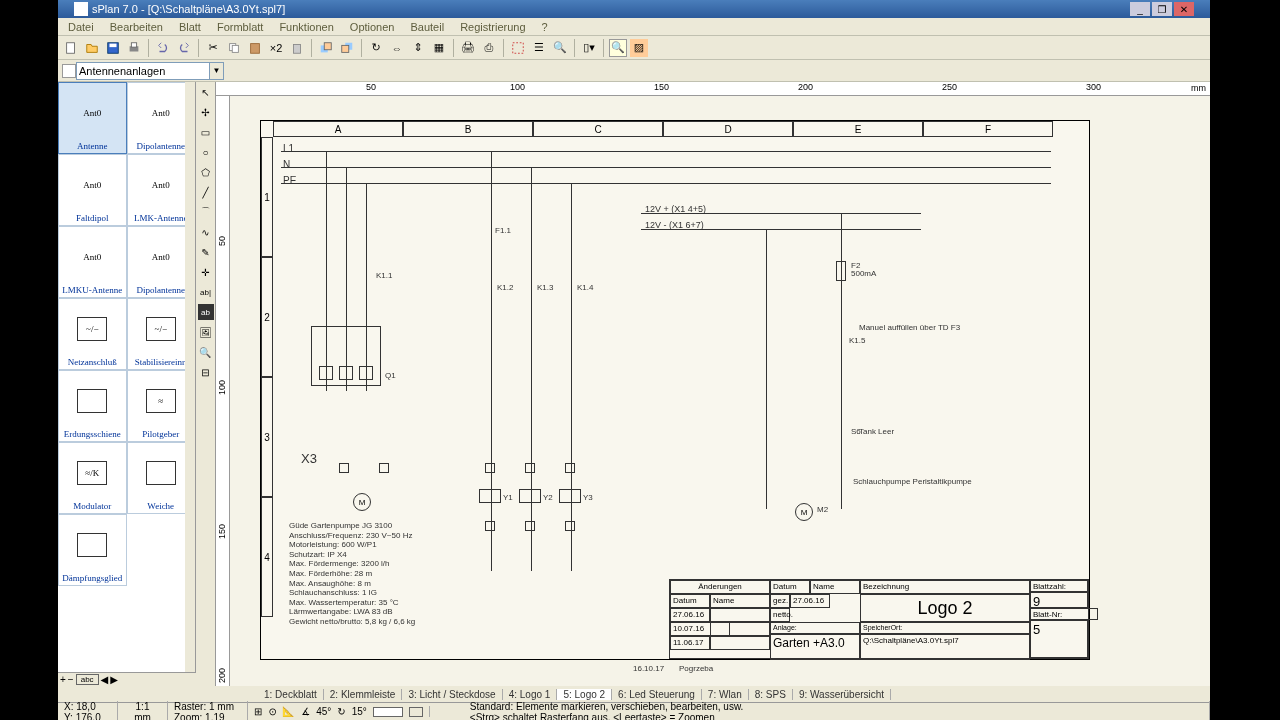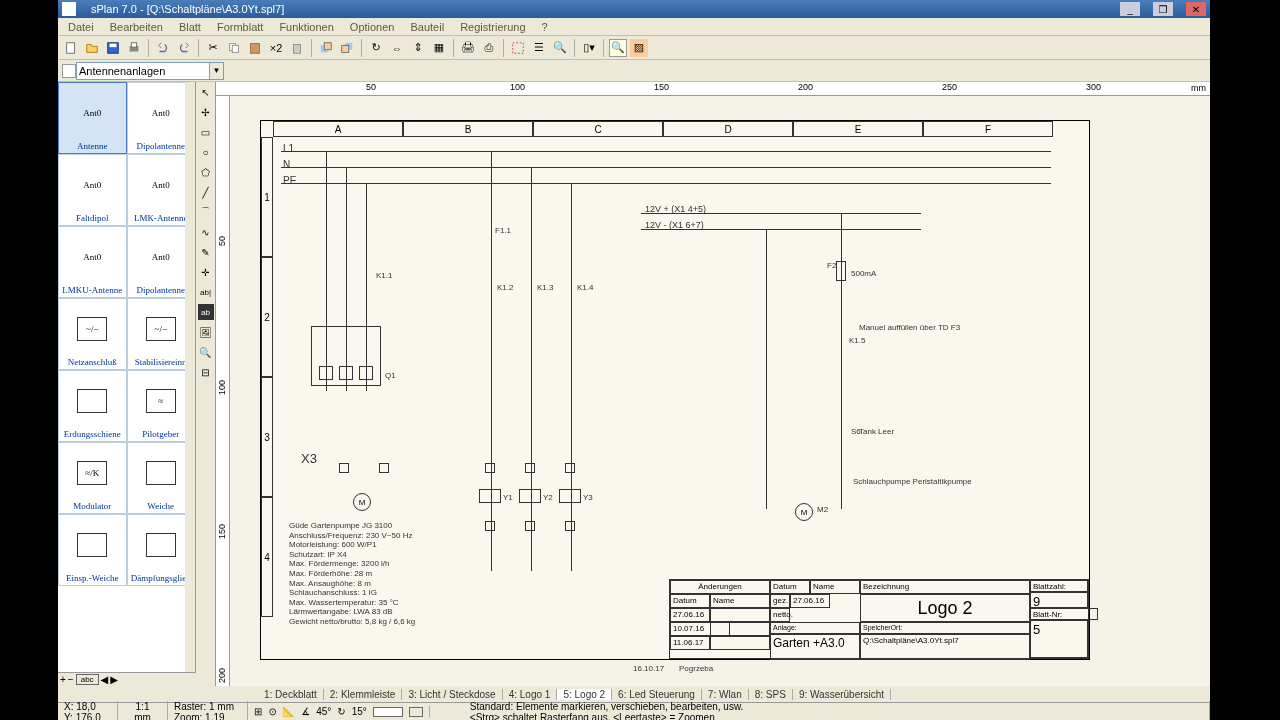--- a/index.html
+++ b/index.html
@@ -1,18 +1,18 @@
 <!DOCTYPE html>
 <html><head>
 <meta charset="utf-8">
 <style>
 * { box-sizing: border-box; margin: 0; padding: 0; }
 body { font-family: Tahoma, Arial, sans-serif; font-size: 11px; background: #000; width: 1280px; height: 720px; overflow: hidden; position: relative; }
 .app { position: absolute; left: 58px; top: 0; width: 1152px; height: 720px; background: #ece9d8; display: flex; flex-direction: column; }
-.titlebar { height: 18px; background: linear-gradient(#4a7ebb, #2c5a9a); color: #fff; display: flex; align-items: center; padding: 0 4px; font-size: 11px; gap: 11px; }
+.titlebar { height: 18px; background: linear-gradient(#4a7ebb, #2c5a9a); color: #fff; display: flex; align-items: center; padding: 0 16px; font-size: 11px; }
 .titlebar .icon { width: 14px; height: 14px; background: #fff; margin-right: 4px; }
 .titlebar .spacer { flex: 1; }
 .titlebar .winbtn { width: 20px; height: 14px; background: #ccd; margin-left: 2px; display: flex; align-items: center; justify-content: center; color: #000; font-size: 10px; cursor: pointer; }
 .menubar { height: 18px; background: #ece9d8; display: flex; align-items: center; padding: 0 2px; font-size: 11px; color: #5d5d3d; border-bottom: 1px solid #c0c0b0; }
 .menubar span { padding: 2px 8px; cursor: pointer; }
 .toolbar { height: 24px; background: #ece9d8; display: flex; align-items: center; padding: 2px 4px; gap: 3px; border-bottom: 1px solid #c0c0b0; }
 .tbtn { width: 18px; height: 18px; display: flex; align-items: center; justify-content: center; border: 1px solid transparent; cursor: pointer; }
 .tbtn svg { width: 14px; height: 14px; }
 .tsep { width: 1px; height: 18px; background: #b0b0a0; margin: 0 2px; }
 .combo-row { height: 22px; display: flex; align-items: center; padding: 2px 4px; border-bottom: 1px solid #c0c0b0; }
@@ -248,26 +248,20 @@
             <div class="pcell">
               <div class="sym">
                 <div style="font-size:9px;border:1px solid #333;width:30px;height:24px;display:flex;align-items:center;justify-content:center"></div>
               </div>
               <div class="lbl">Weiche</div>
             </div>
             <div class="pcell">
               <div class="sym">
                 <div style="font-size:9px;border:1px solid #333;width:30px;height:24px;display:flex;align-items:center;justify-content:center"></div>
               </div>
-              <div class="lbl">Einsp.-Weiche</div>
-            </div>
-            <div class="pcell">
-              <div class="sym">
-                <div style="font-size:9px;border:1px solid #333;width:30px;height:24px;display:flex;align-items:center;justify-content:center"></div>
-              </div>
               <div class="lbl">Dämpfungsglied</div>
             </div>
           </div>
       <div class="palette-scroll"></div>
     </div>
     <div class="palette-bot">
       <span>+</span>
       <span>−</span>
       <span style="border:1px solid #666;padding:0 4px;font-size:8px">abc</span>
       <span>◀</span>
@@ -367,21 +361,21 @@
             <div class="txt" style="left:242px;top:372px">Y1</div>
             <div class="txt" style="left:282px;top:372px">Y2</div>
             <div class="txt" style="left:322px;top:372px">Y3</div>
             <div style="position:absolute;left:224px;top:400px;width:10px;height:10px;border:1px solid #333"></div>
             <div style="position:absolute;left:264px;top:400px;width:10px;height:10px;border:1px solid #333"></div>
             <div style="position:absolute;left:304px;top:400px;width:10px;height:10px;border:1px solid #333"></div>
 
             <div class="wire" style="left:505px;top:108px;width:1px;height:280px"></div>
             <div class="wire" style="left:580px;top:92px;width:1px;height:296px"></div>
             <div style="position:absolute;left:575px;top:140px;width:10px;height:20px;border:1px solid #333"></div>
-            <div class="txt" style="left:566px;top:140px">F2</div>
+            <div class="txt" style="left:590px;top:140px">F2</div>
             <div class="txt" style="left:590px;top:148px">500mA</div>
             <div class="txt" style="left:598px;top:202px">Manuel auffüllen über TD F3</div>
             <div class="txt" style="left:588px;top:215px">K1.5</div>
             <div class="txt" style="left:590px;top:306px">S6</div>
             <div class="txt" style="left:598px;top:306px">Tank Leer</div>
             <div style="position:absolute;left:534px;top:382px;width:18px;height:18px;border:1px solid #333;border-radius:50%;display:flex;align-items:center;justify-content:center;font-size:8px">M</div>
             <div class="txt" style="left:556px;top:384px">M2</div>
             <div class="txt" style="left:592px;top:356px">Schlauchpumpe Peristaltikpumpe</div>
 
             <div class="txt" style="left:28px;top:400px;line-height:1.2" id="spec">Güde Gartenpumpe JG 3100<br>Anschluss/Frequenz: 230 V~50 Hz<br>Motorleistung: 600 W/P1<br>Schutzart: IP X4<br>Max. Fördermenge: 3200 l/h<br>Max. Förderhöhe: 28 m<br>Max. Ansaughöhe: 8 m<br>Schlauchanschluss: 1 IG<br>Max. Wassertemperatur: 35 °C<br>Lärmwertangabe: LWA 83 dB<br>Gewicht netto/brutto: 5,8 kg / 6,6 kg</div>

